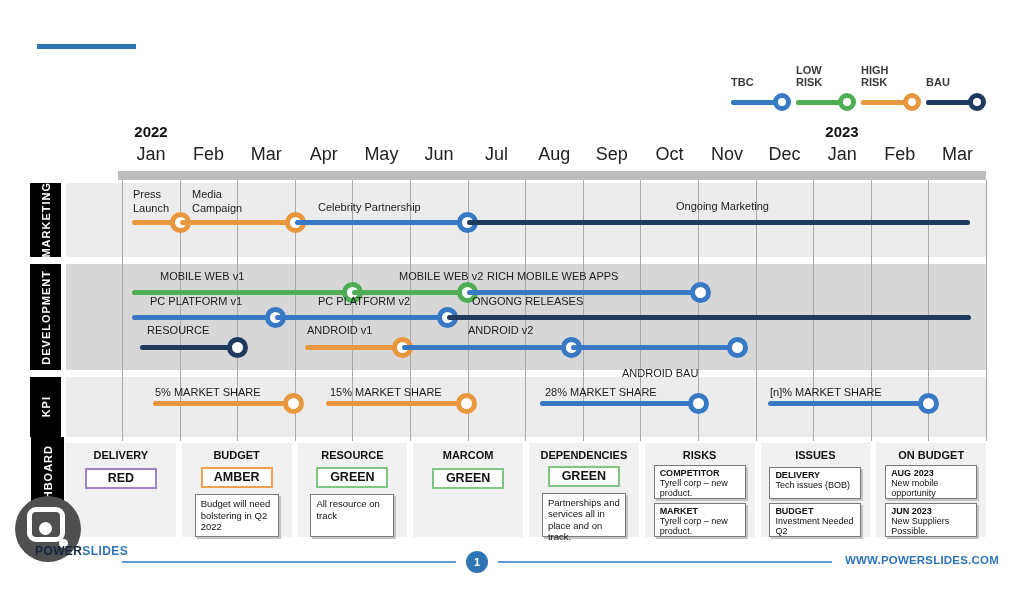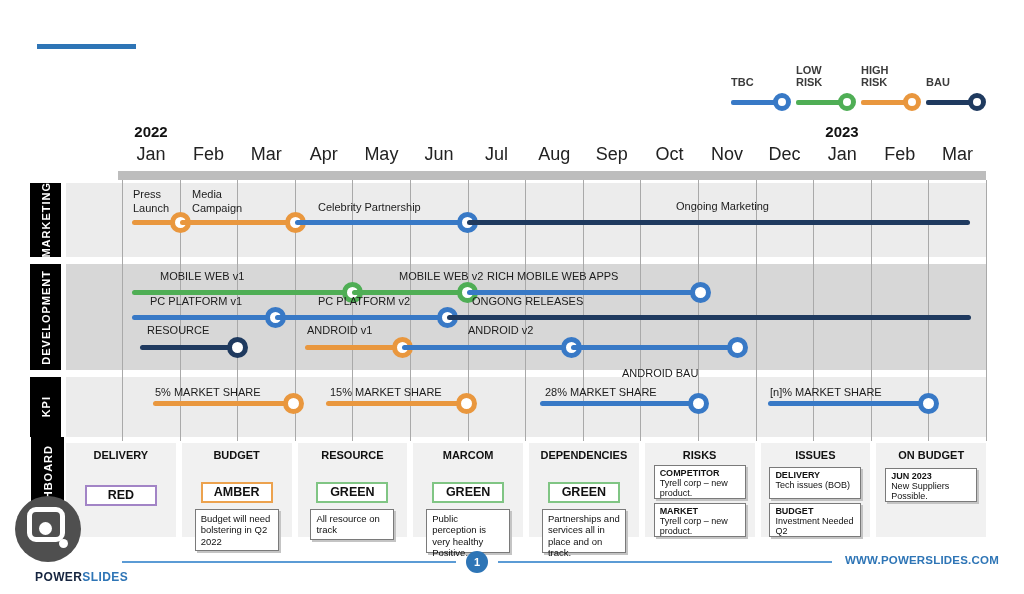--- a/index.html
+++ b/index.html
@@ -43,31 +43,31 @@
   
   .gridline{position:absolute;top:180px;height:261px;width:1px;background:#A9A9A9;}
   .bar{position:absolute;height:5px;border-radius:3px;}
   .ring{position:absolute;width:11px;height:11px;border:5px solid;border-radius:50%;background:#fff;}
   .bar-label{position:absolute;font-size:11px;color:#1c1c1c;white-space:nowrap;line-height:1.25;}
 
   
   #dashboard-panels{position:absolute;left:66px;top:443px;width:920px;height:94px;display:flex;gap:6px;}
   .dash-col{flex:1;background:#F1F1F1;padding-top:6px;display:flex;flex-direction:column;align-items:center;box-sizing:border-box;}
   .dash-h{font-size:11px;font-weight:bold;color:#111;height:15px;}
-  .status-box{width:68px;height:17px;background:#fff;border:2px solid;margin-top:21px;text-align:center;
+  .status-box{width:68px;height:17px;background:#fff;border:2px solid;margin-top:4px;text-align:center;
               font-weight:bold;font-size:12.5px;line-height:17px;color:#111;box-sizing:content-box;}
   .note-card{width:84px;height:44px;box-sizing:border-box;background:#fff;border:1px solid #7a7a7a;
              box-shadow:2px 2px 0 #c4c4c4;margin-top:6px;padding:3px 5px;font-size:9.5px;line-height:1.2;color:#111;}
   .list-card{width:92px;height:34px;box-sizing:border-box;background:#fff;border:1px solid #7a7a7a;
              box-shadow:2px 2px 0 #c4c4c4;margin-top:4px;padding:2px 5px;color:#111;}
   .list-title{font-weight:bold;font-size:9px;line-height:1.15;}
   .list-text{font-size:9px;line-height:1.12;}
 
   
-  .logo{position:absolute;left:35px;top:570px;font-size:12px;font-weight:800;letter-spacing:.4px;z-index:9;white-space:nowrap;text-align:center;}
+  .logo{position:absolute;left:35px;top:544px;font-size:12px;font-weight:800;letter-spacing:.4px;z-index:9;white-space:nowrap;text-align:center;}
   .logo-a{color:#15243F;} .logo-b{color:#2E75B6;}
   .f-line1{position:absolute;left:122px;top:561px;width:334px;height:2px;background:#5B9BD5;}
   .page-badge{position:absolute;left:466px;top:551px;width:22px;height:22px;border-radius:50%;background:#2E75B6;
               color:#fff;font-size:11px;font-weight:bold;text-align:center;line-height:22px;}
   .f-line2{position:absolute;left:498px;top:561px;width:334px;height:2px;background:#5B9BD5;}
   .f-url{position:absolute;left:845px;top:554px;font-size:11.5px;font-weight:800;color:#2E75B6;
          text-decoration:none;letter-spacing:.2px;text-align:right;}
 
   
   .cam-bubble{position:absolute;left:15px;top:496px;width:66px;height:66px;border-radius:50%;background:#4F4F4F;z-index:8;}
@@ -235,21 +235,20 @@
         <div class="note-card">Budget will need bolstering in Q2 2022</div>
       </div>
       <div class="dash-col">
         <div class="dash-h">RESOURCE</div>
         <div class="status-box" style="border-color: rgb(128, 197, 132);">GREEN</div>
         <div class="note-card">All resource on track</div>
       </div>
       <div class="dash-col">
         <div class="dash-h">MARCOM</div>
         <div class="status-box" style="border-color: rgb(128, 197, 132);">GREEN</div>
-        <div class="note-card">Public perception is very healthy Positive.</div>
       </div>
       <div class="dash-col">
         <div class="dash-h">DEPENDENCIES</div>
         <div class="status-box" style="border-color: rgb(128, 197, 132);">GREEN</div>
         <div class="note-card">Partnerships and services all in place and on track.</div>
       </div>
       <div class="dash-col">
         <div class="dash-h">RISKS</div>
         <div class="list-card">
           <div class="list-title">COMPETITOR</div>
@@ -266,20 +265,24 @@
           <div class="list-title">DELIVERY</div>
           <div class="list-text">Tech issues (BOB)</div>
         </div>
         <div class="list-card">
           <div class="list-title">BUDGET</div>
           <div class="list-text">Investment Needed Q2</div>
         </div>
       </div>
       <div class="dash-col">
         <div class="dash-h">ON BUDGET</div>
+        <div class="list-card">
+          <div class="list-title">AUG 2023</div>
+          <div class="list-text">New mobile opportunity</div>
+        </div>
         <div class="list-card">
           <div class="list-title">JUN 2023</div>
           <div class="list-text">New Suppliers Possible.</div>
         </div>
       </div>
     </div>
 
   <div class="logo"><span class="logo-a">POWER</span><span class="logo-b">SLIDES</span></div>
   <div class="f-line1"></div>
   <div class="page-badge">1</div>

